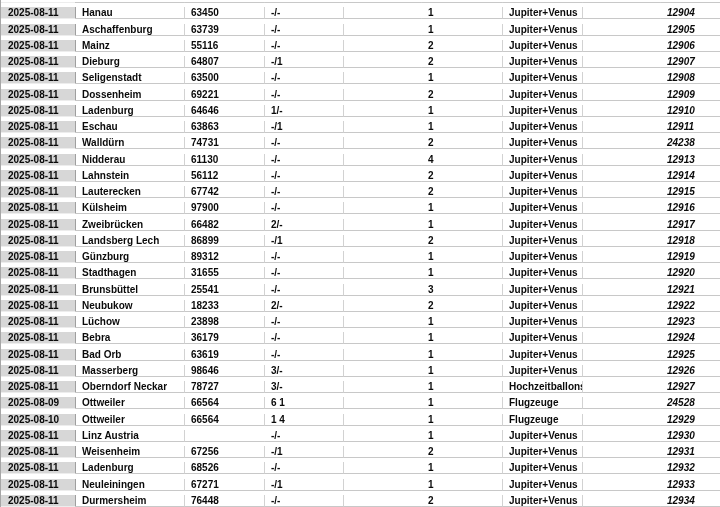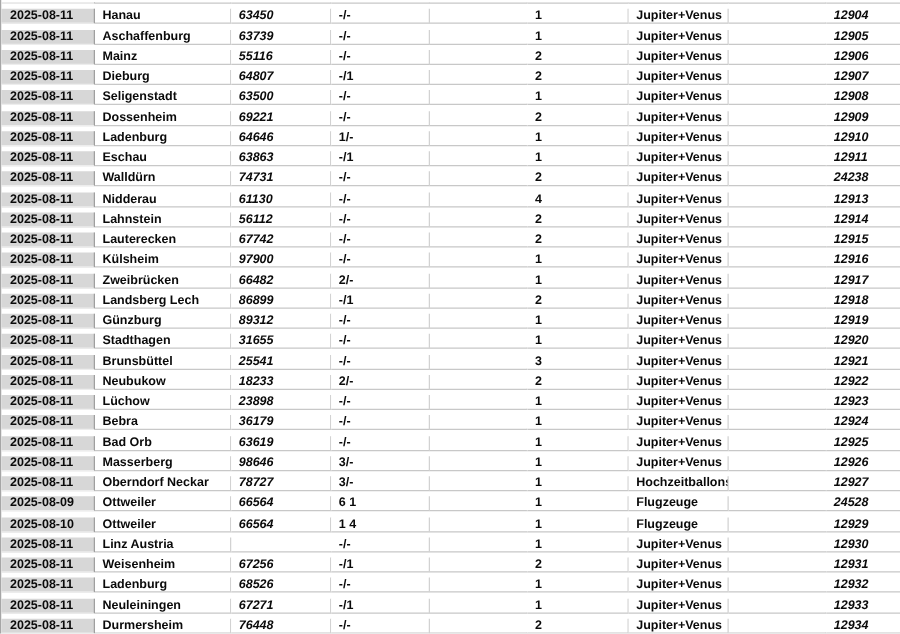--- a/index.html
+++ b/index.html
@@ -43,21 +43,21 @@
     background: #ffffff;
   }
   .cell.col-date {
     width: 75px;
     padding-left: 7px;
     background: #d7d7d7;
     border-right: 1px solid #9f9f9f;
     border-bottom: 1px solid #ededed;
   }
   .cell.col-city     { width: 109px; }
-  .cell.col-code     { width: 80px; font-style: italic; }
+  .cell.col-code     { width: 80px; }
   .cell.col-marks    { width: 79px; }
   .cell.col-empty1   { width: 78px; }
   .cell.col-count    { width: 81px; }
   .cell.col-category { width: 80px; }
   .cell.col-empty2   { width: 78px; }
   .cell.col-id       { width: 76px; font-style: italic; }
   .cell.col-edge     { width: 8px; border-right: none; }
 </style>
 </head>
 <body>

